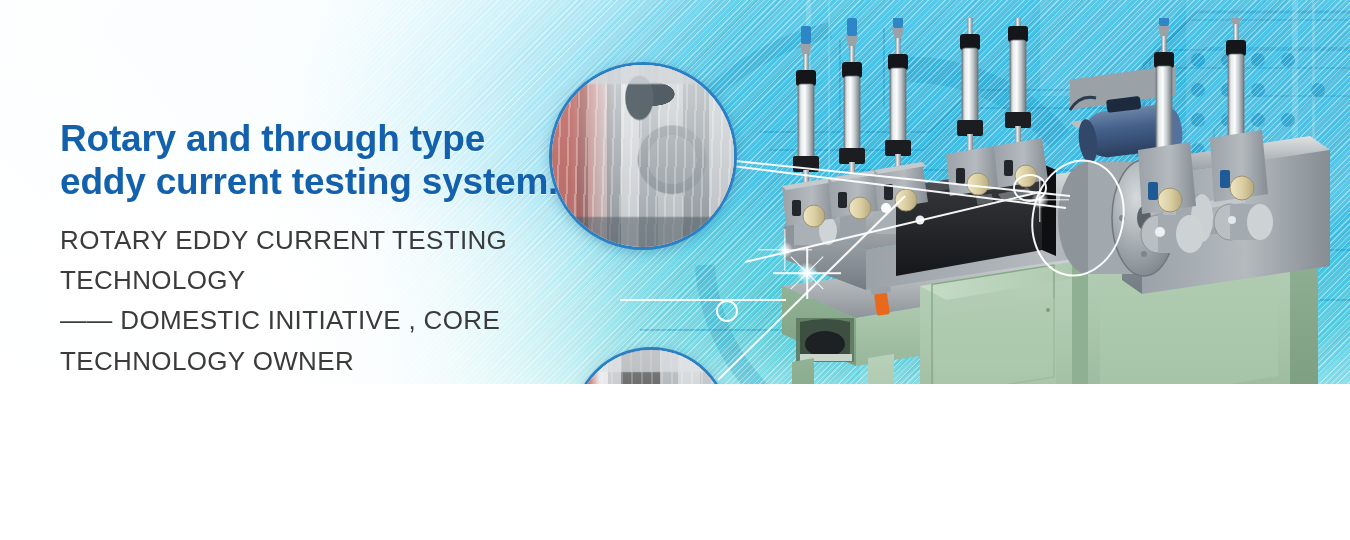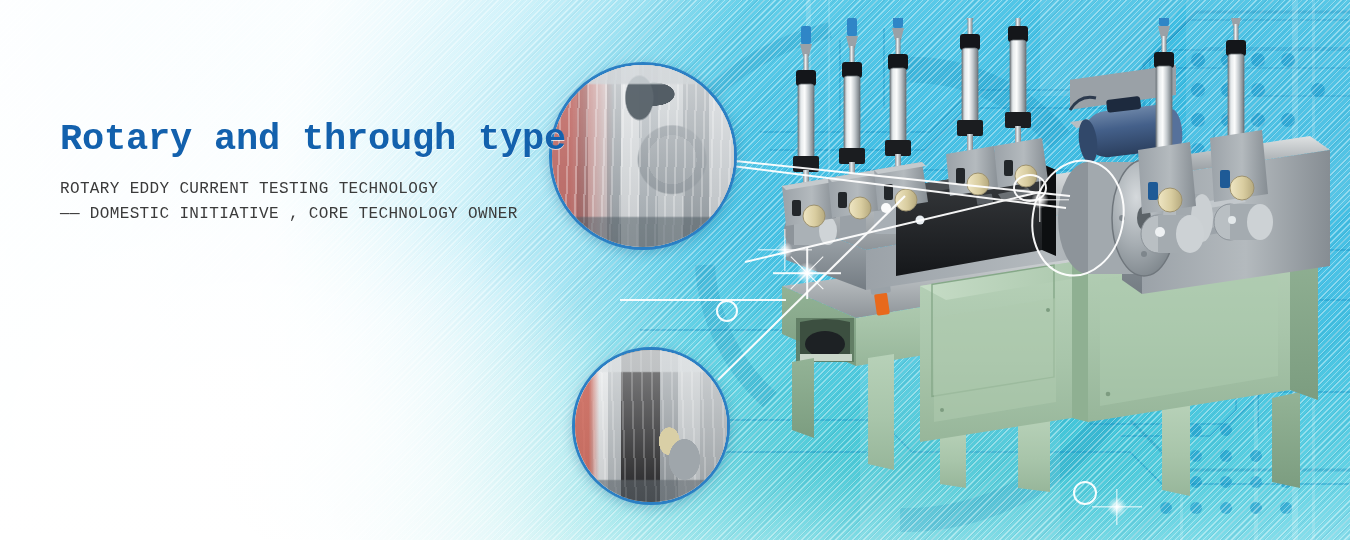--- a/index.html
+++ b/index.html
@@ -1,18 +1,18 @@
 <!DOCTYPE html>
 <html><head>
 <meta charset="utf-8">
 <style>
   html,body{margin:0;padding:0;background:#fff;}
   #banner{
-    position:relative;width:1350px;height:540px;overflow:hidden;
-    font-family:Liberation Mono, monospace;
+    position:relative;width:1350px;height:384px;overflow:hidden;
+    font-family:Liberation Sans, sans-serif;
     background:#eafaff;
   }
   .layer{position:absolute;inset:0;}
 
   
   .bg-base{
     background:
       radial-gradient(120% 150% at 8% 6%, #d4f3fb 0%, #e8fbff 28%, #ffffff 62%, #ffffff 100%);
   }
   .bg-right{
@@ -58,21 +58,21 @@
     font-size:37px;
     line-height:1.16;
     font-weight:700;
     letter-spacing:-0.2px;
     color:#1361ad;
     text-shadow:0 1px 0 rgba(255,255,255,.7);
   }
   h1.headline .l2{display:block;}
   .sub{margin-top:16px;}
   .sub div{
-    font-size:16px;
+    font-size:26px;
     letter-spacing:.35px;
     color:#3b3b3b;
     line-height:1.55;
     font-weight:400;
   }
   .sub .line2{margin-top:0;}
 
   
   .inset{
     position:absolute;border-radius:50%;overflow:hidden;
@@ -588,20 +588,21 @@
   <div class="inset inset-top">
     <div class="photo mach-a"></div>
   </div>
   <div class="inset inset-bot">
     <div class="photo mach-b"></div>
   </div>
 
   <div class="copy">
     <h1 class="headline">
       <span>Rotary and through type</span>
+      <span class="l2">eddy current testing system.</span>
     </h1>
     <div class="sub">
       <div>ROTARY EDDY CURRENT TESTING TECHNOLOGY</div>
       <div class="line2">—— DOMESTIC INITIATIVE , CORE TECHNOLOGY OWNER</div>
     </div>
   </div>
 
 </div>
 
 </body></html>

